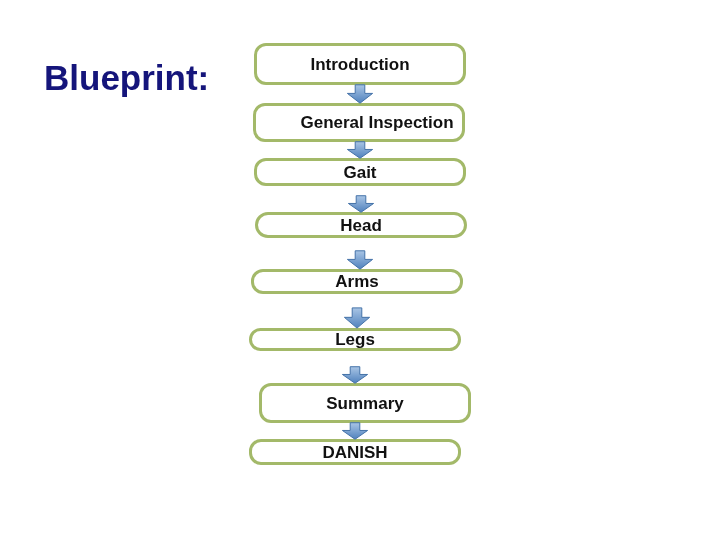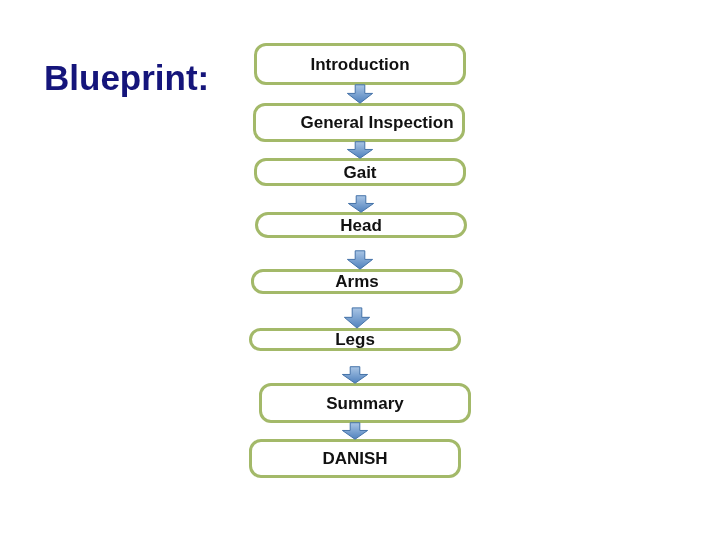--- a/index.html
+++ b/index.html
@@ -60,21 +60,21 @@
   .grad-bottom { stop-color: var(--arrow_bottom, #4F81BD); }
 
   
   .step-1 { left: 254px; top: 43px;  height: 42px; }
   .step-2 { left: 253px; top: 103px; height: 39px; padding-left: 36px; }
   .step-3 { left: 254px; top: 158px; height: 28px; }
   .step-4 { left: 255px; top: 212px; height: 26px; border-radius: 16px; }
   .step-5 { left: 251px; top: 269px; height: 25px; }
   .step-6 { left: 249px; top: 328px; height: 23px; }
   .step-7 { left: 248px; top: 383px; height: 40px; margin-left: 11px; }
-  .step-8 { left: 249px; top: 439px; height: 39px; }
+  .step-8 { left: 249px; top: 439px; height: 26px; }
 
   .arrow-1 { left: 345px; top: 84px;  height: 20px; }
   .arrow-2 { left: 345px; top: 141px; height: 18px; }
   .arrow-3 { left: 346px; top: 195px; height: 18px; }
   .arrow-4 { left: 345px; top: 250px; height: 20px; }
   .arrow-5 { left: 342px; top: 307px; height: 22px; }
   .arrow-6 { left: 340px; top: 366px; height: 18px; }
   .arrow-7 { left: 340px; top: 422px; height: 18px; }
 </style>
 </head>

